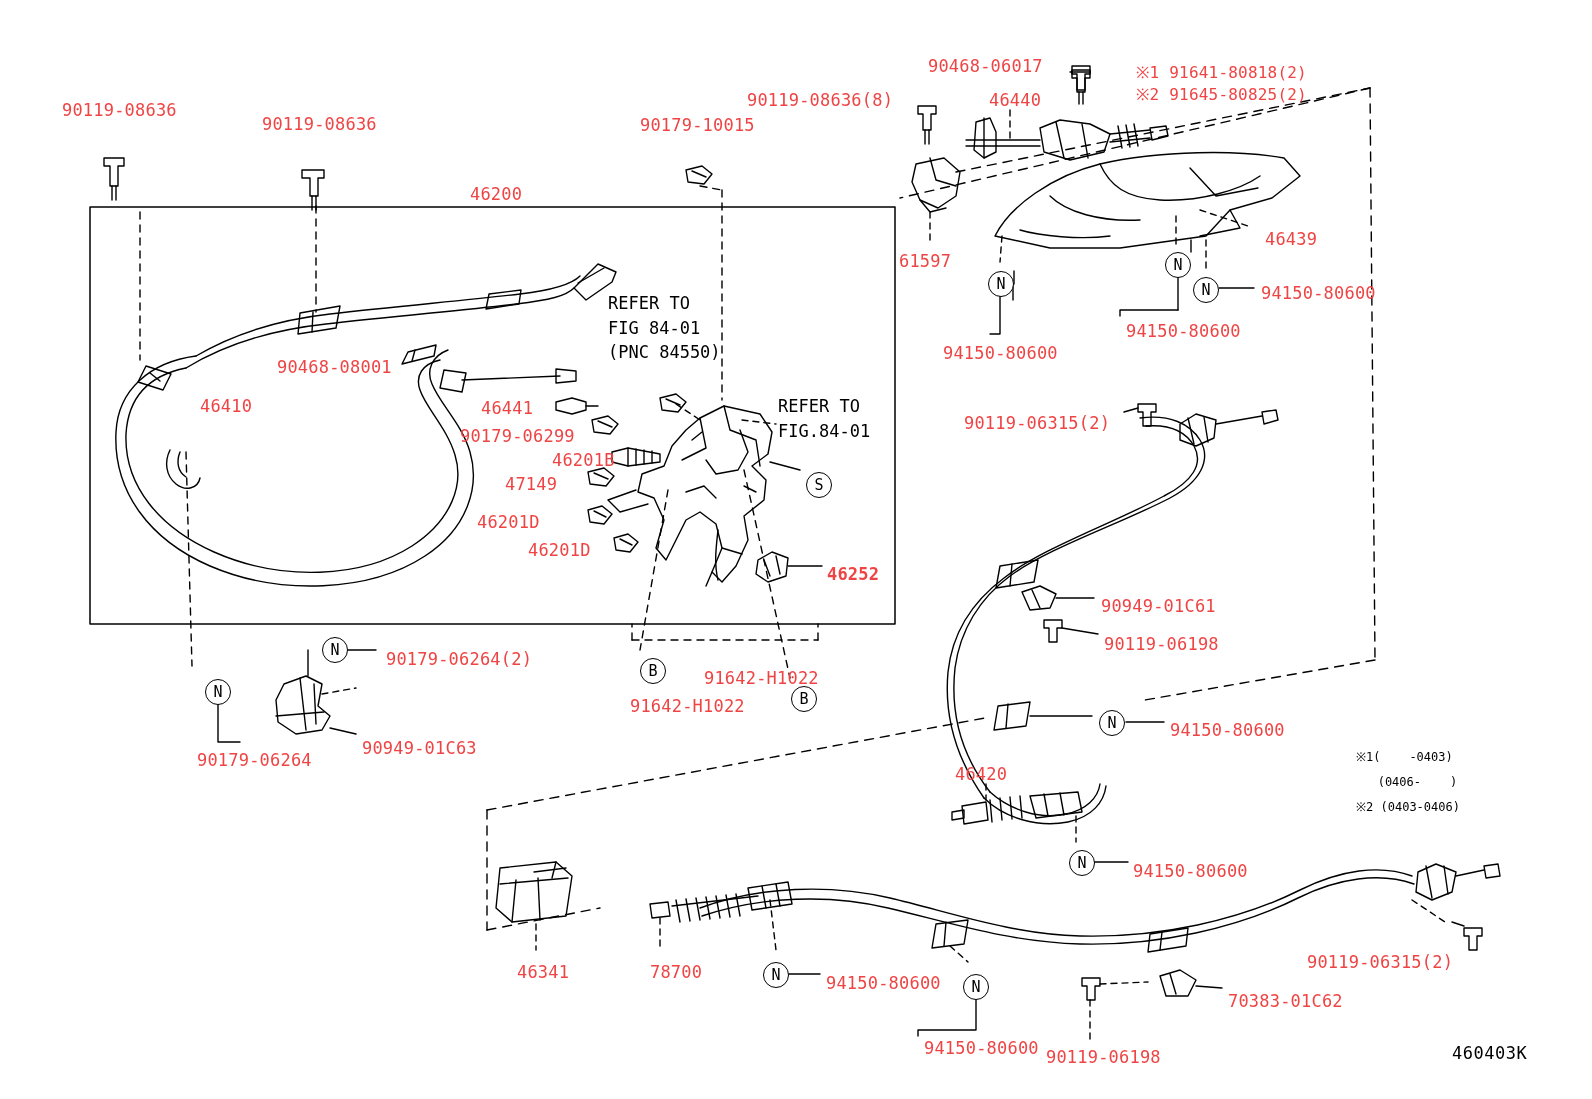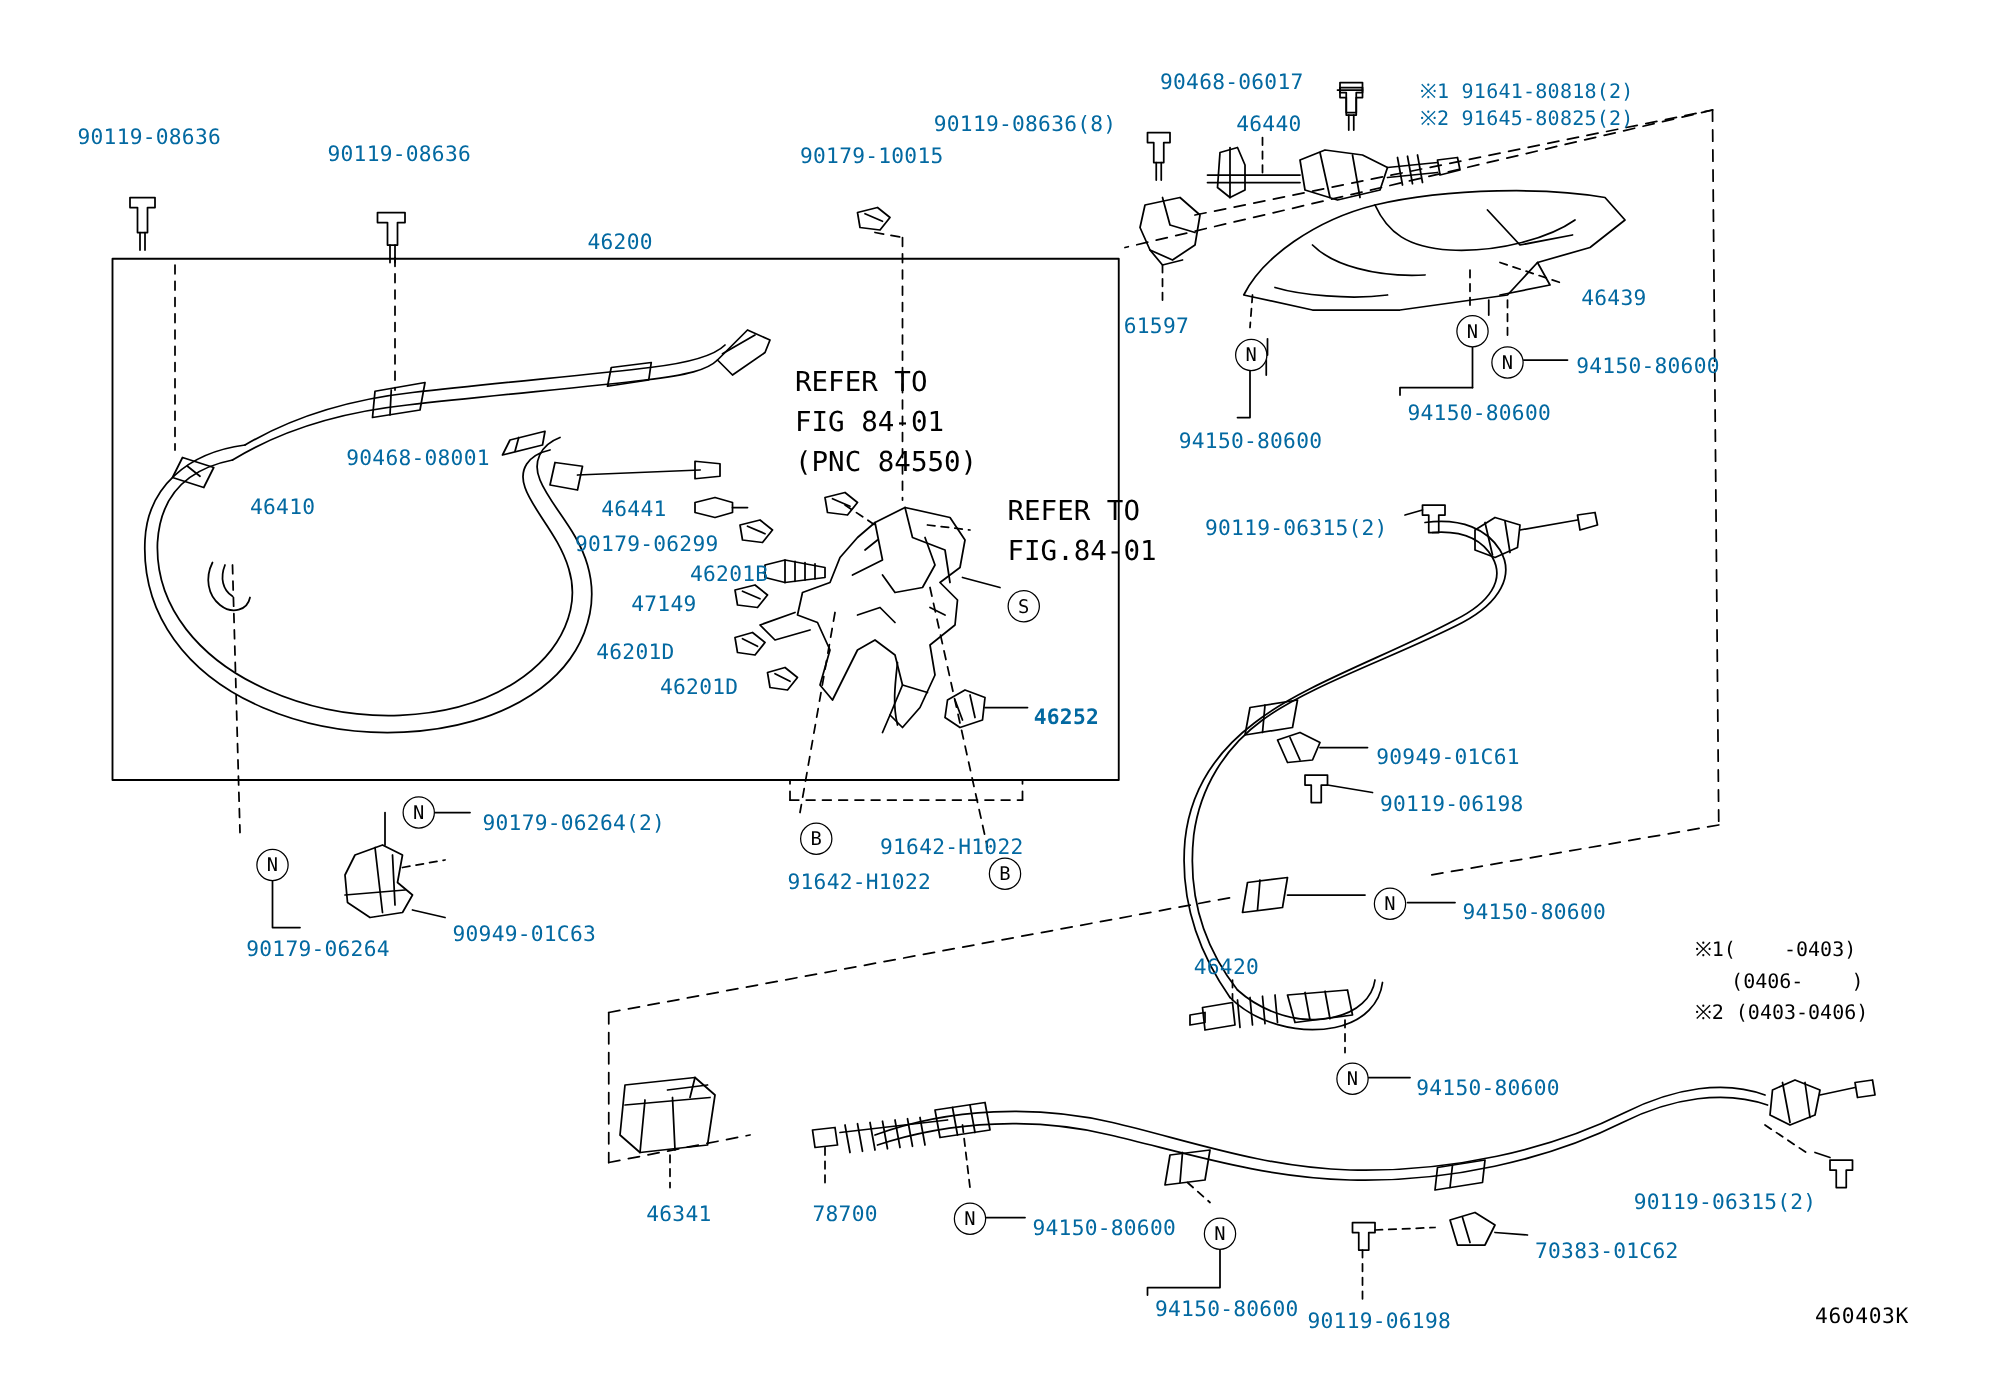--- a/index.html
+++ b/index.html
@@ -27,54 +27,53 @@
     height: 1099px;
     pointer-events: none;
   }
   .lbl {
     position: absolute;
     font-family: "DejaVu Sans Mono", "Liberation Mono", monospace;
     font-size: 17px;
     letter-spacing: 0.2px;
     white-space: pre;
     line-height: 1.25;
-    color: #0369a1;
+    color: #ef4444;
   }
   .lbl.small {
     font-size: 16px;
   }
   .circ {
     position: absolute;
     width: 26px;
     height: 26px;
     border: 1.6px solid #000;
     border-radius: 50%;
     font-family: "DejaVu Sans Mono", "Liberation Mono", monospace;
     font-size: 15px;
     display: flex;
     align-items: center;
     justify-content: center;
     background: #fff;
     box-sizing: border-box;
   }
   .refblock {
     position: absolute;
-    font-size: 22px;
+    font-size: 17px;
     line-height: 1.45;
     white-space: pre;
-    margin-left: 28px;
   }
   .figid {
     position: absolute;
     font-size: 17px;
     letter-spacing: 0.5px;
   }
   .noteblk {
     position: absolute;
-    font-size: 16px;
+    font-size: 12px;
     line-height: 1.5;
     white-space: pre;
   }
 </style>
 </head>
 <body>
 
 <div id="diagram-root">
 
   <svg class="art" viewBox="0 0 1592 1099">

